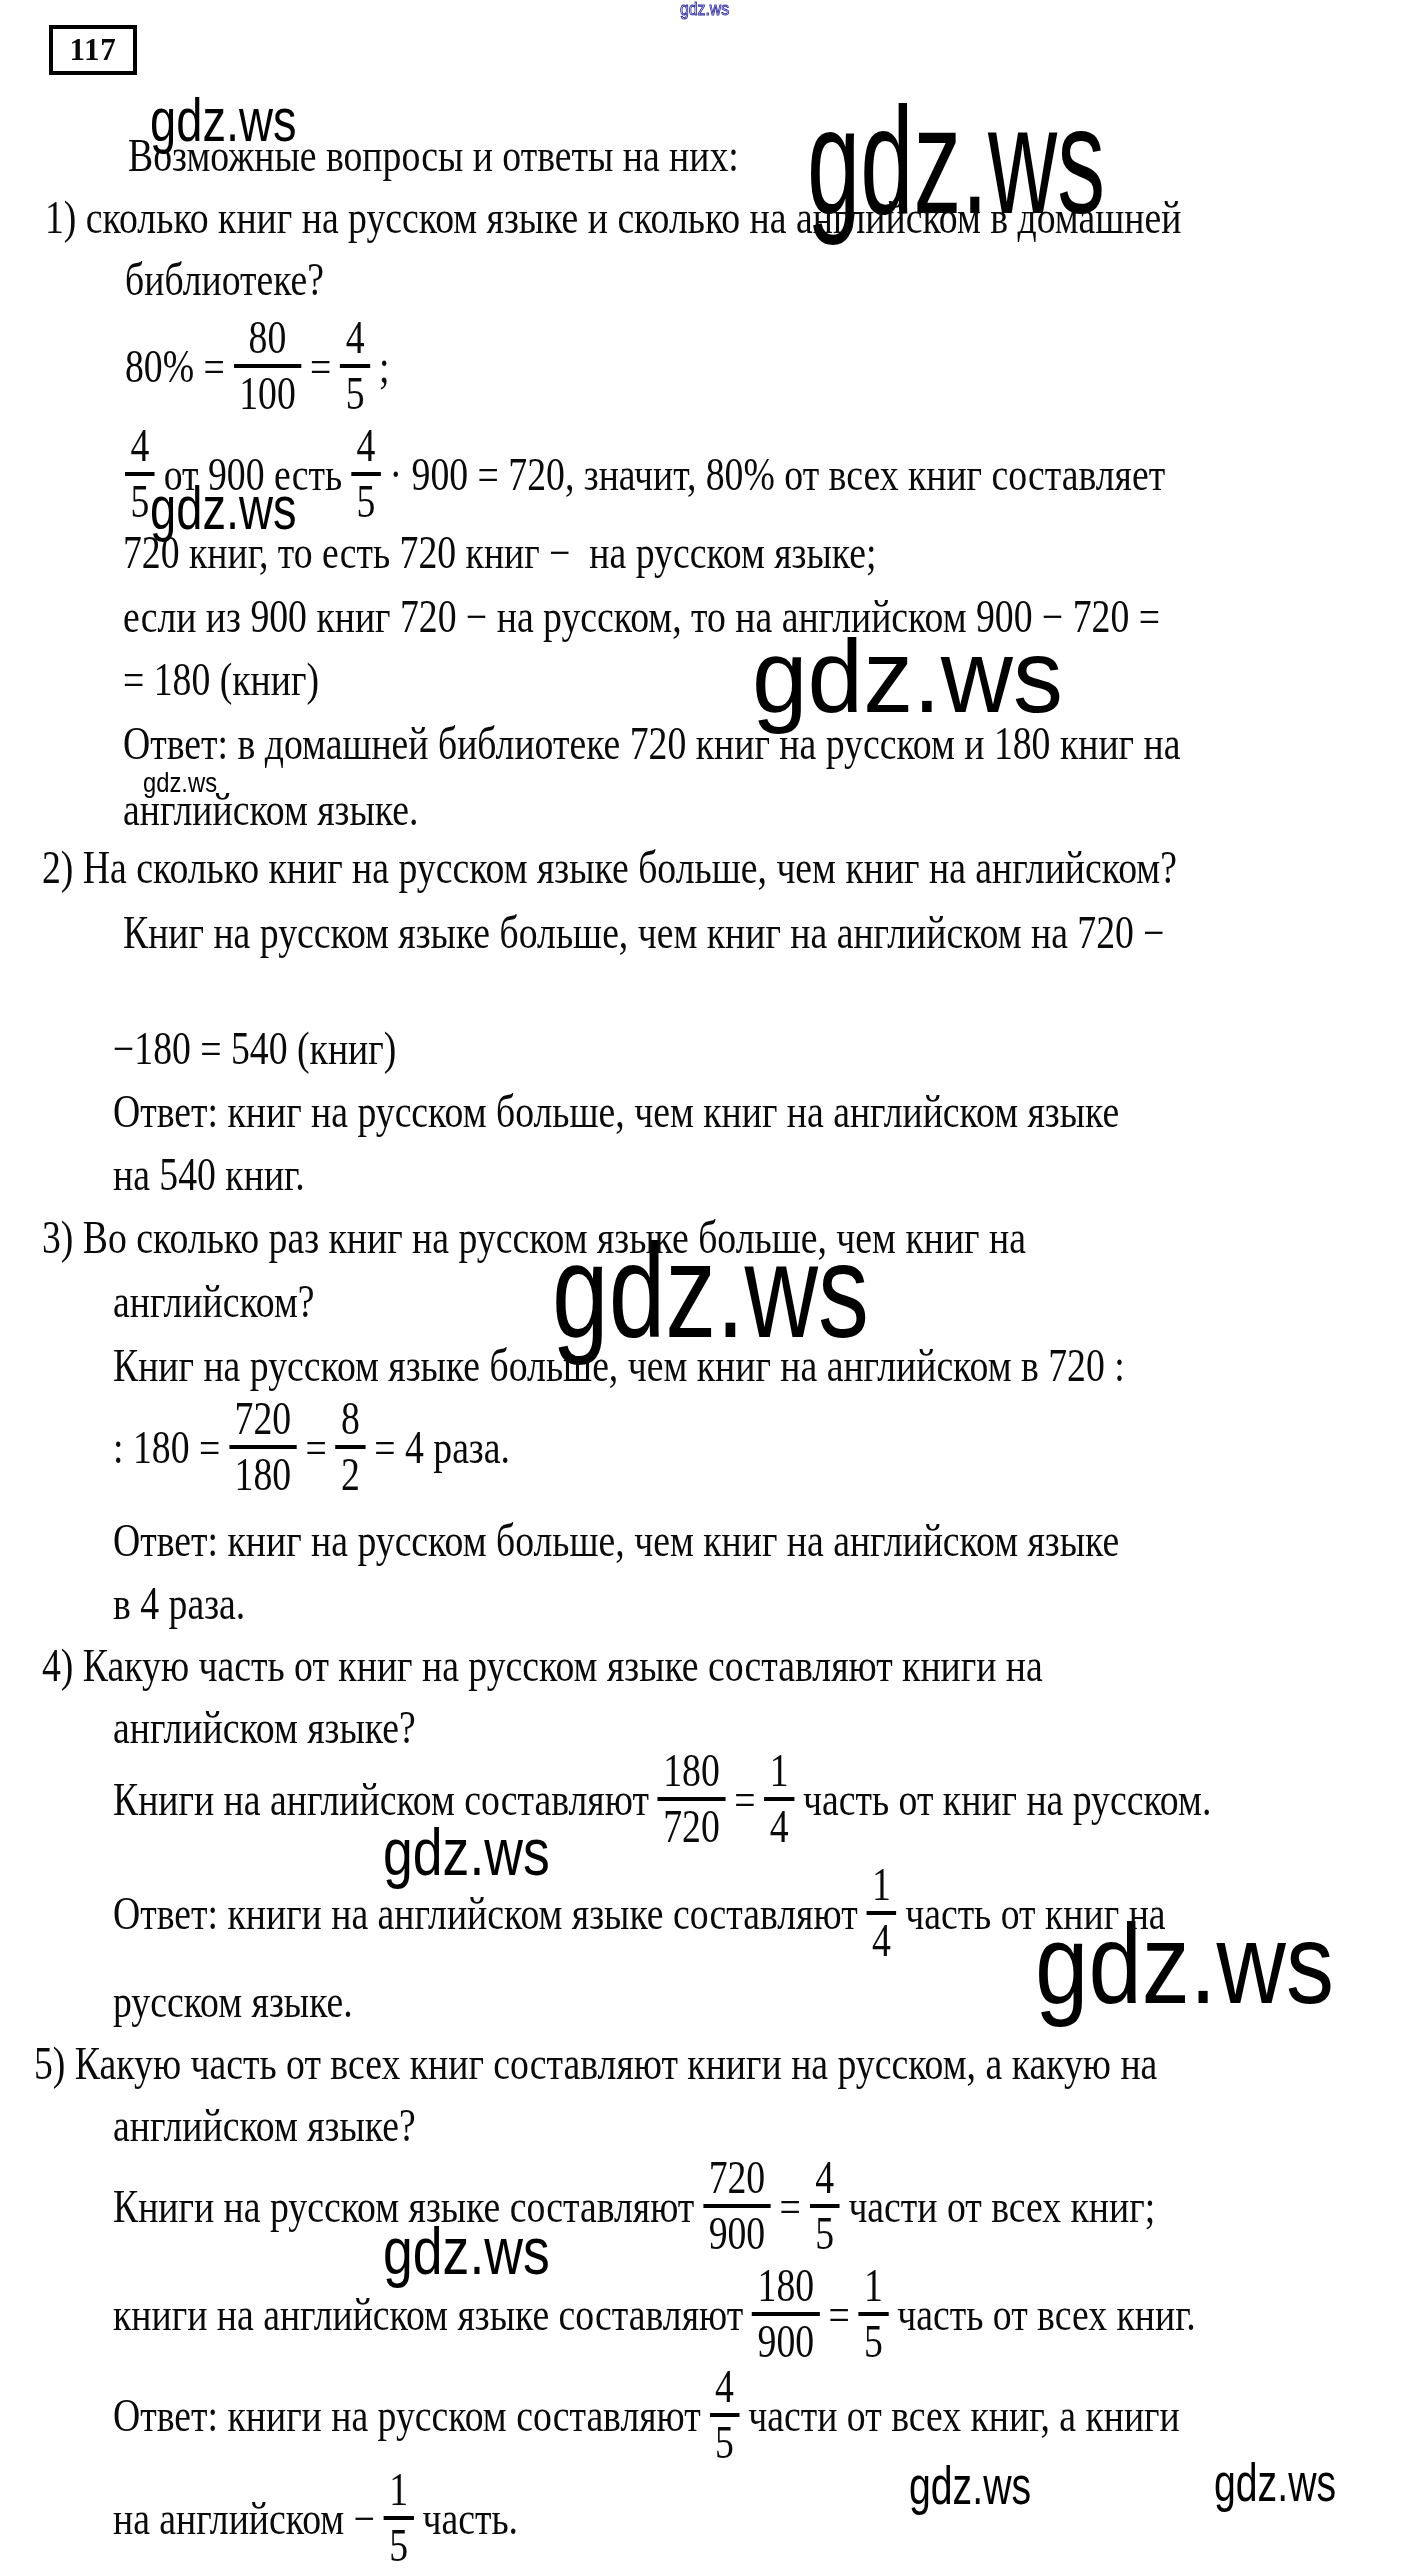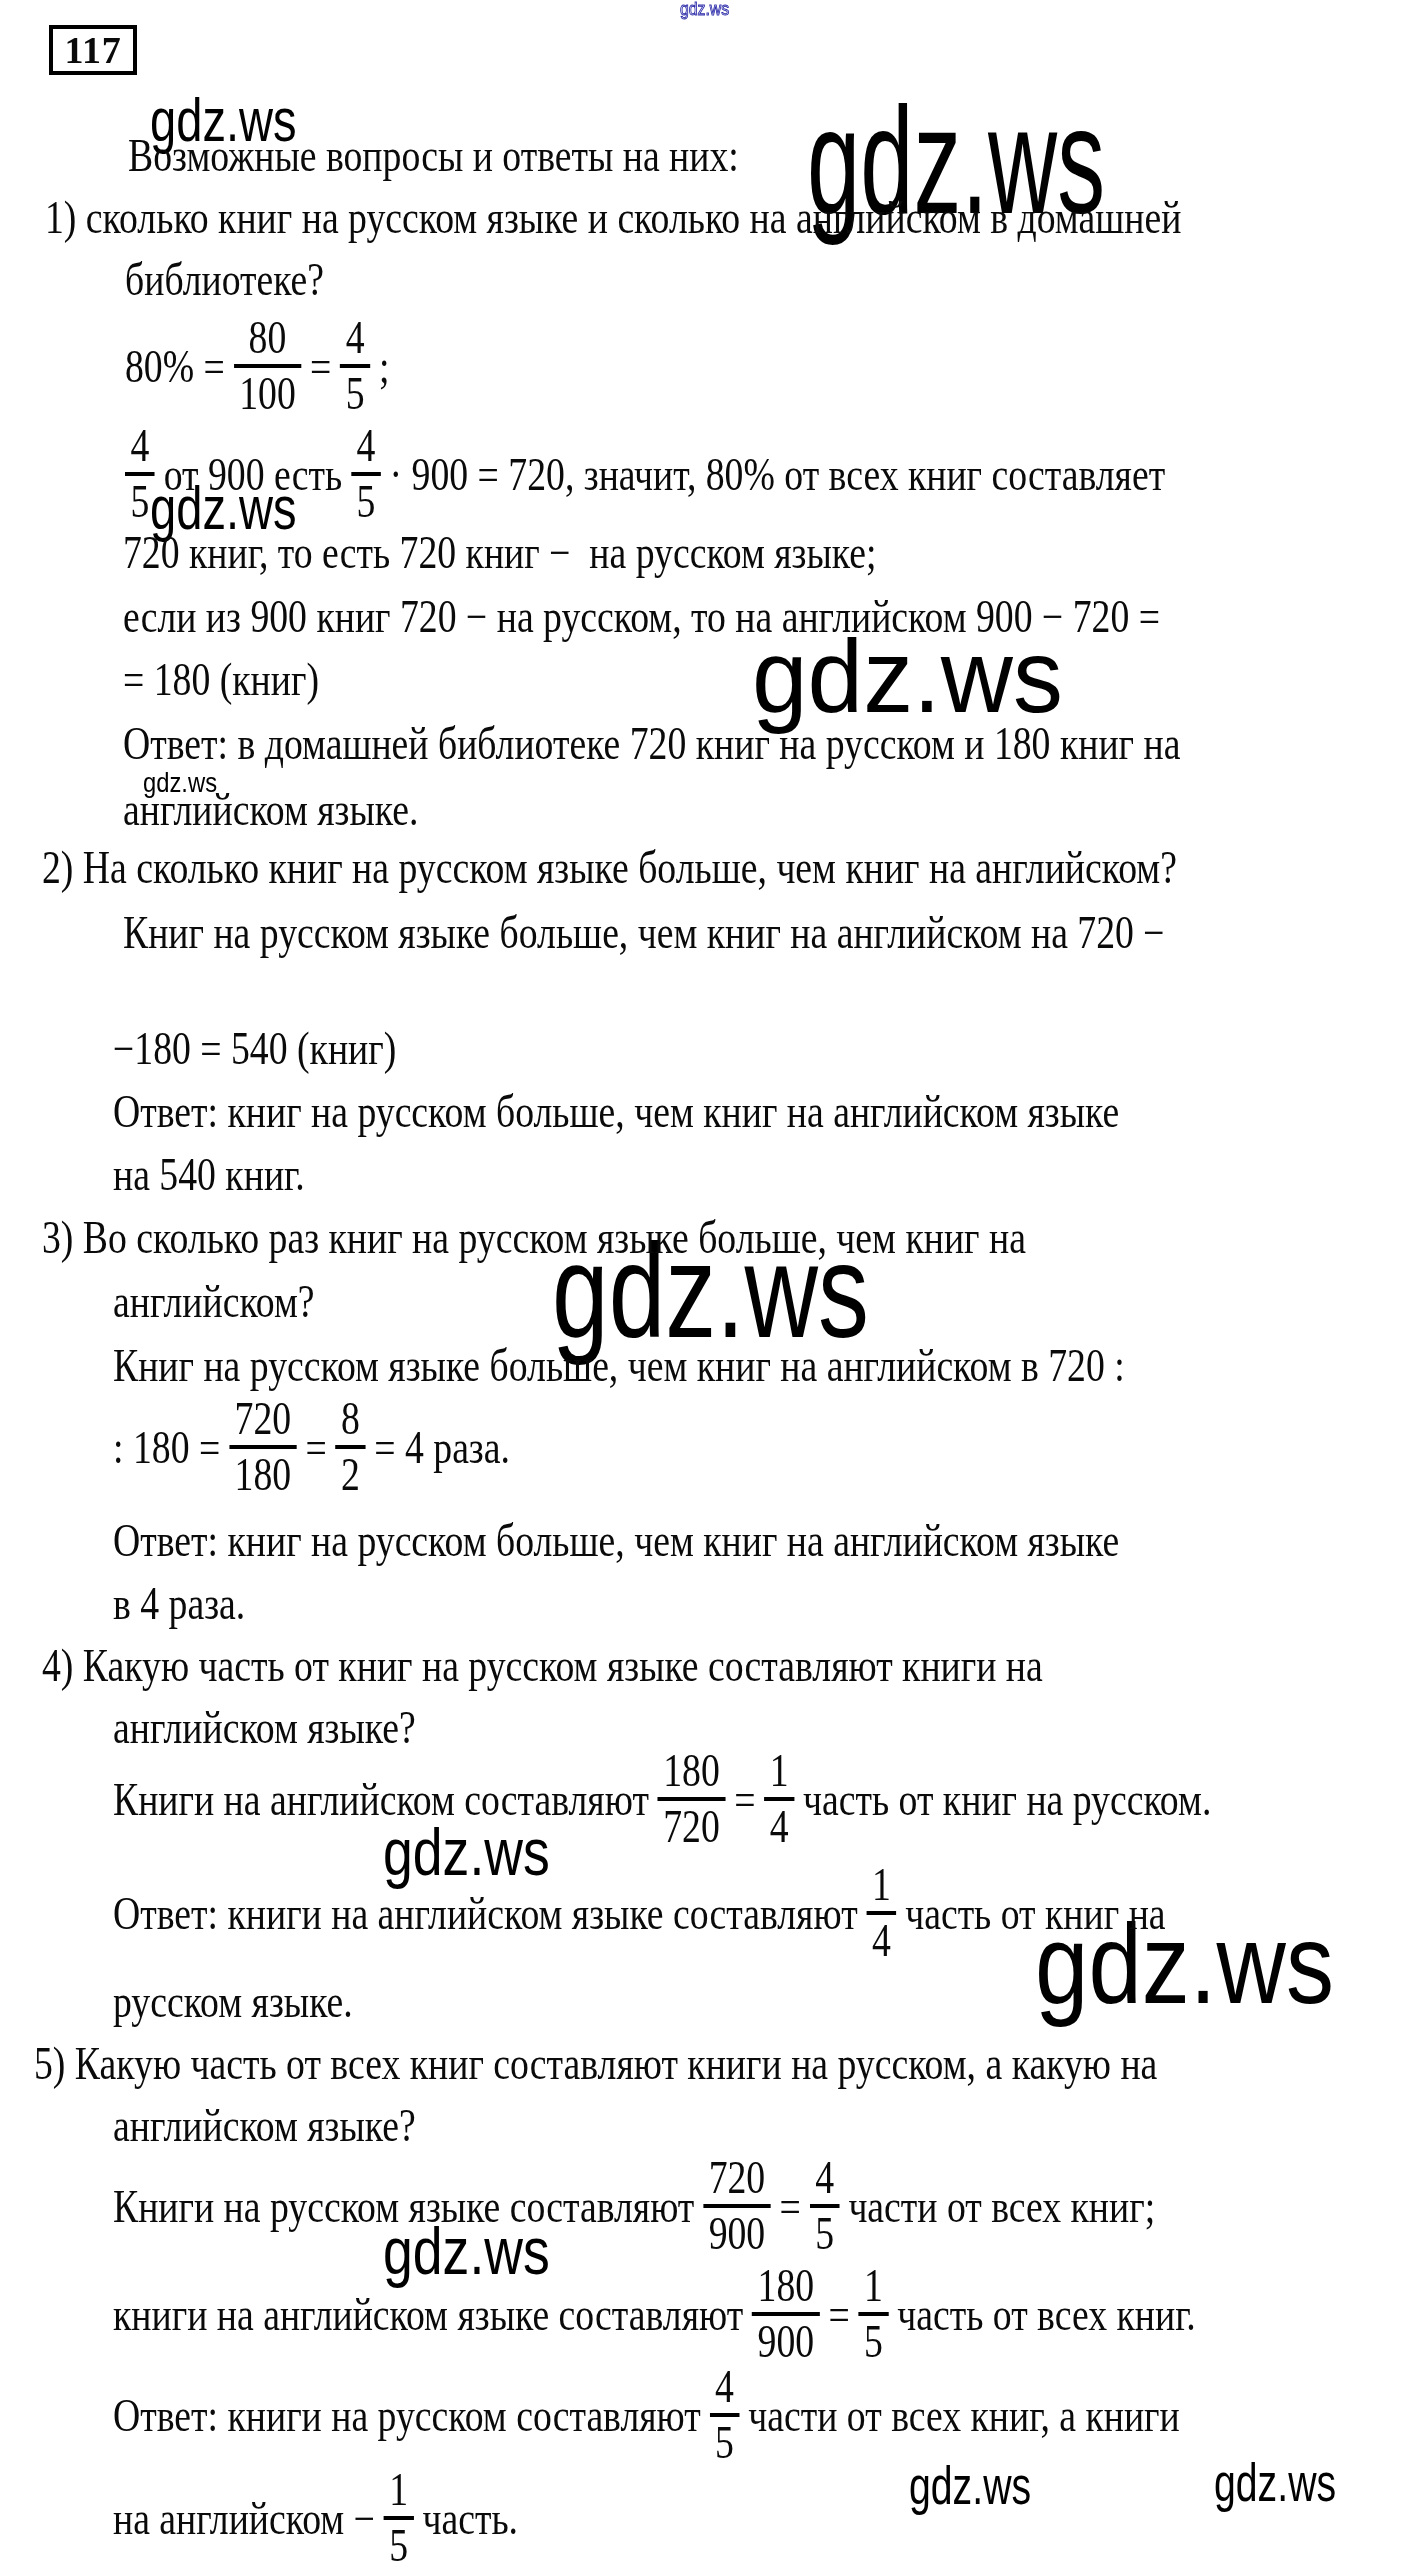--- a/index.html
+++ b/index.html
@@ -29,21 +29,21 @@
   
   .fr { display:inline-flex; flex-direction:column; align-items:center; }
   .fr .n { line-height:1.02; padding:0 6.7px 2px 6.7px; }
   .fr .d { line-height:1.02; padding:3.4px 6.7px 0 6.7px; border-top:4px solid #000; }
   
   #badge {
     position:absolute; left:49px; top:25px;
     width:80px; height:42px;
     border:4px solid #000;
     display:flex; align-items:center; justify-content:center;
-    font-weight:700; font-size:38px; letter-spacing:0.7px;
+    font-weight:700; font-size:31px; letter-spacing:0.7px;
     z-index:3;
     text-align:center;
   }
   
   .wm {
     position:absolute;
     font-family:"Liberation Sans", sans-serif;
     font-weight:500;
     color:#000;
     line-height:1;

